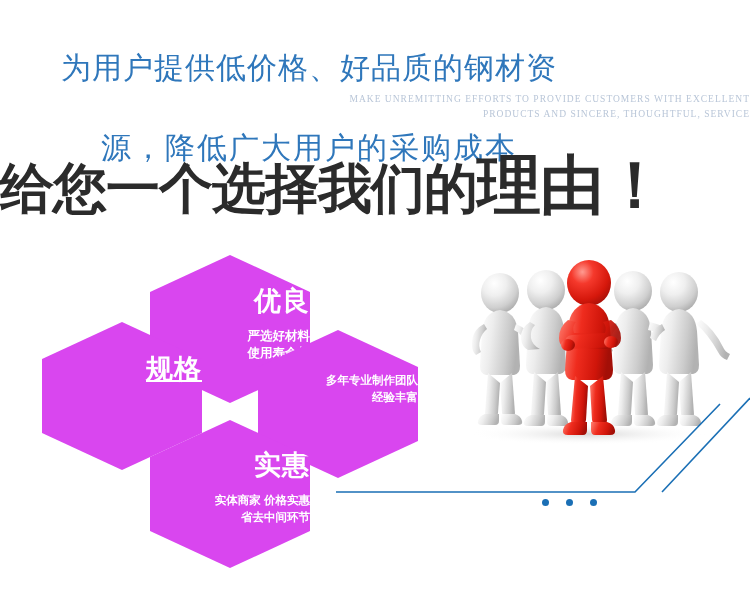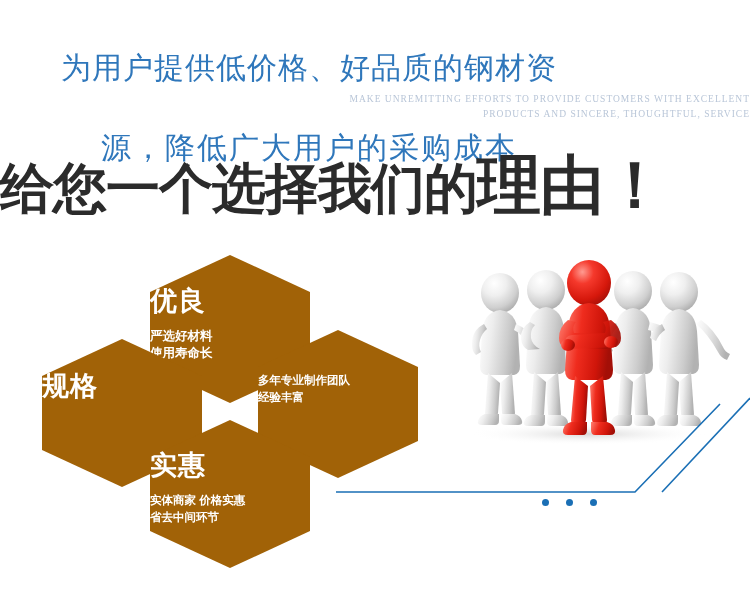--- a/index.html
+++ b/index.html
@@ -44,41 +44,41 @@
     font-weight:bold;
     white-space:nowrap;
   }
   .bigtitle .t1{font-size:54px;letter-spacing:-1px;vertical-align:baseline;}
   .bigtitle .t2{font-size:64px;letter-spacing:-1px;vertical-align:baseline;}
 
   
   .hexwrap{position:absolute;left:0;top:0;width:460px;height:593px;}
   .hex{
     position:absolute;
-    background:#a16207;
+    background:#d946ef;
     -webkit-clip-path:polygon(50% 0%,100% 25%,100% 75%,50% 100%,0% 75%,0% 25%);
     clip-path:polygon(50% 0%,100% 25%,100% 75%,50% 100%,0% 75%,0% 25%);
     color:#ffffff;
-    text-align:left;
+    text-align:right;
     box-sizing:border-box;
   }
   .hex .hx-title{
     font-size:27px;font-weight:bold;line-height:30px;letter-spacing:1px;
     display:block;
   }
   .hex .hx-desc{
     font-size:12.5px;font-weight:bold;line-height:17px;letter-spacing:0px;
     display:block;margin-top:12px;white-space:pre-line;
   }
 
   
   #hex-top{left:150px;top:255px;width:160px;height:148px;}
   #hex-top .hx-inner{padding-top:31px;}
 
-  #hex-left{left:42px;top:339px;width:160px;height:148px;}
+  #hex-left{left:42px;top:322px;width:160px;height:148px;text-decoration:underline;}
   #hex-left .hx-inner{padding-top:32px;}
 
   #hex-right{left:258px;top:330px;width:160px;height:148px;}
   #hex-right .hx-inner{padding-top:30px;}
 
   #hex-bottom{left:150px;top:420px;width:160px;height:148px;}
   #hex-bottom .hx-inner{padding-top:30px;}
 
   #hex-bottom .hx-desc{font-size:11.5px;}
   #hex-right  .hx-desc{font-size:11.5px;}

